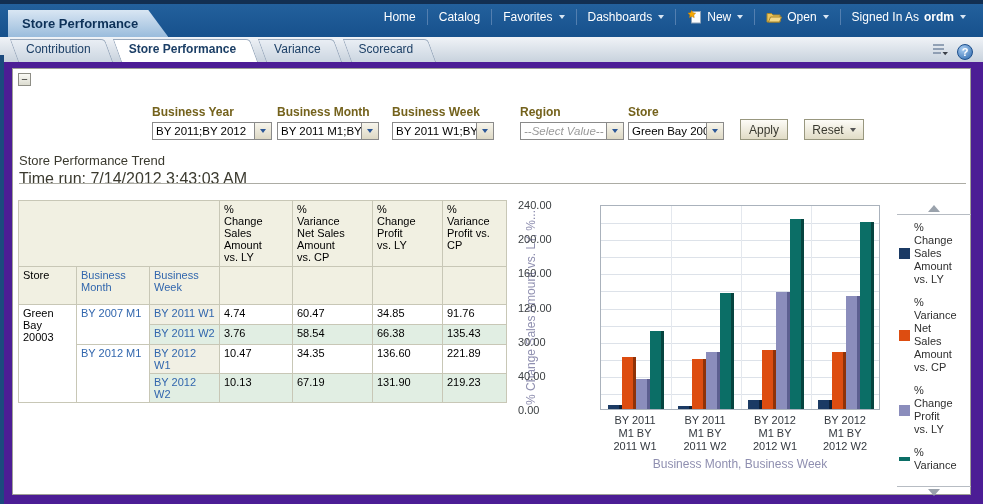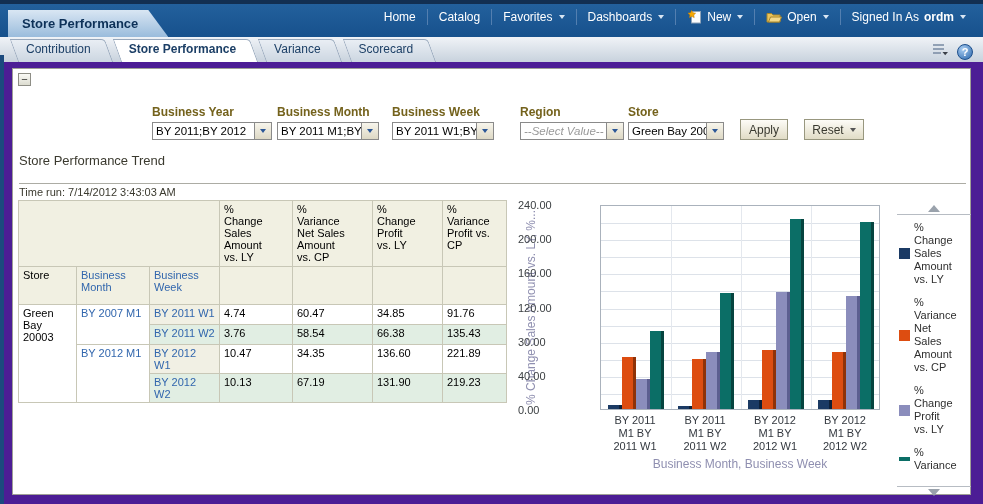--- a/index.html
+++ b/index.html
@@ -65,21 +65,21 @@
   .combo-btn i { width:0; height:0; border-left:3.5px solid transparent; border-right:3.5px solid transparent;
                  border-top:4px solid #2b5797; }
   .btn { position:absolute; top:50px; height:21px; font-size:12px; color:#3a3a30;
          background:linear-gradient(#fdfcf7,#e1dcc6); border:1px solid #98977f;
          display:flex; align-items:center; justify-content:center; cursor:pointer; }
   .btn .chev-d { display:inline-block; width:0; height:0; border-left:3.5px solid transparent;
                  border-right:3.5px solid transparent; border-top:4px solid #555; margin-left:6px; }
 
   
   .report-title { position:absolute; left:6px; top:84px; font-size:13px; font-weight:normal; color:#3b3a2f; }
-  .time-run { position:absolute; left:6px; top:117px; font-size:11px; color:#3b3a2f; }
+  .time-run { position:absolute; left:6px; top:101px; font-size:16px; color:#3b3a2f; }
   .sep-line { position:absolute; left:6px; top:114px; width:947px; height:1px; background:#acaca4; }
 
   
   table.pivot { position:absolute; left:5px; top:131px; border-collapse:collapse;
                 font-size:11px; color:#000; table-layout:fixed; }
   table.pivot td, table.pivot th { border:1px solid #c8c7b6; padding:2px 4px; font-weight:normal;
                                    text-align:left; vertical-align:top; overflow:hidden; }
   .hd { background:#f1f0e2; }
   .measure-hd { white-space:pre-line; height:66px; }
   .dim-row td, .dim-row th { height:38px; vertical-align:middle; }

